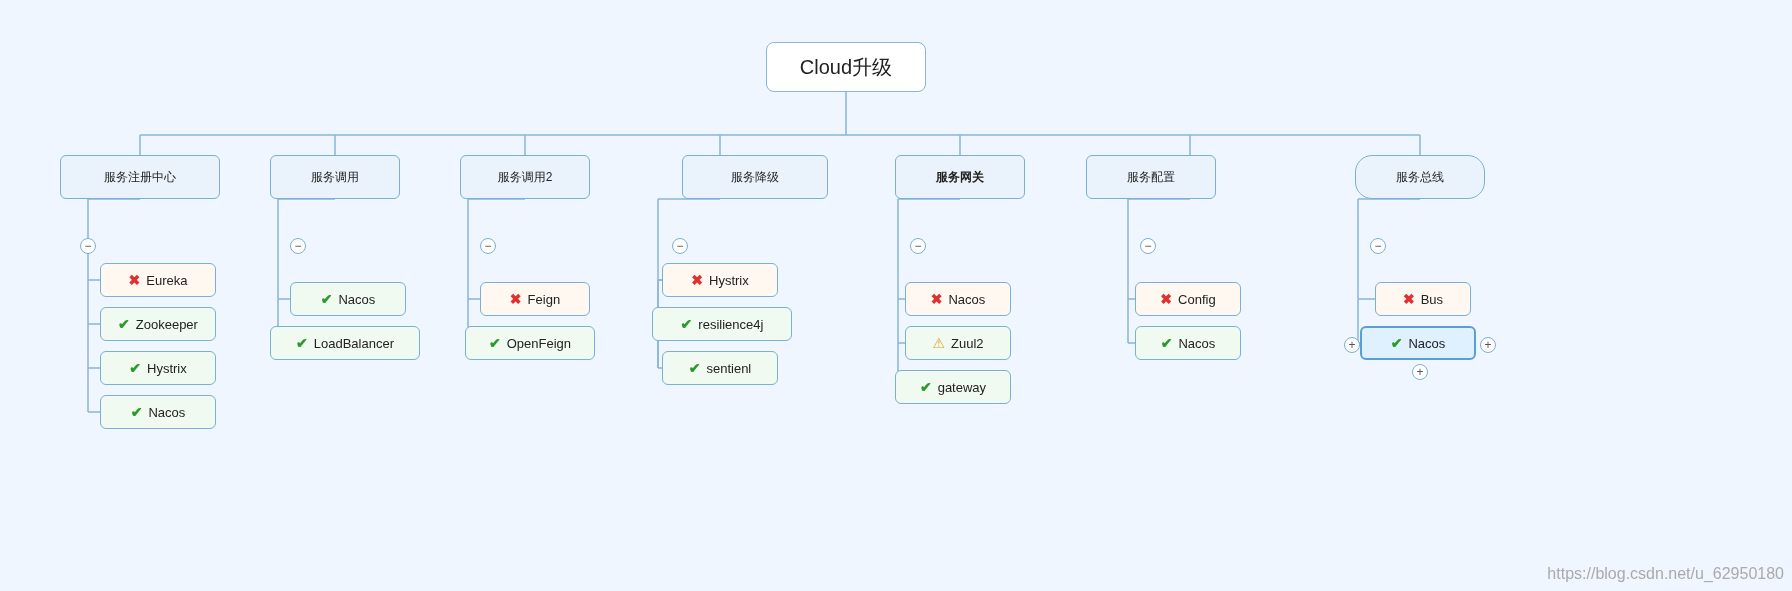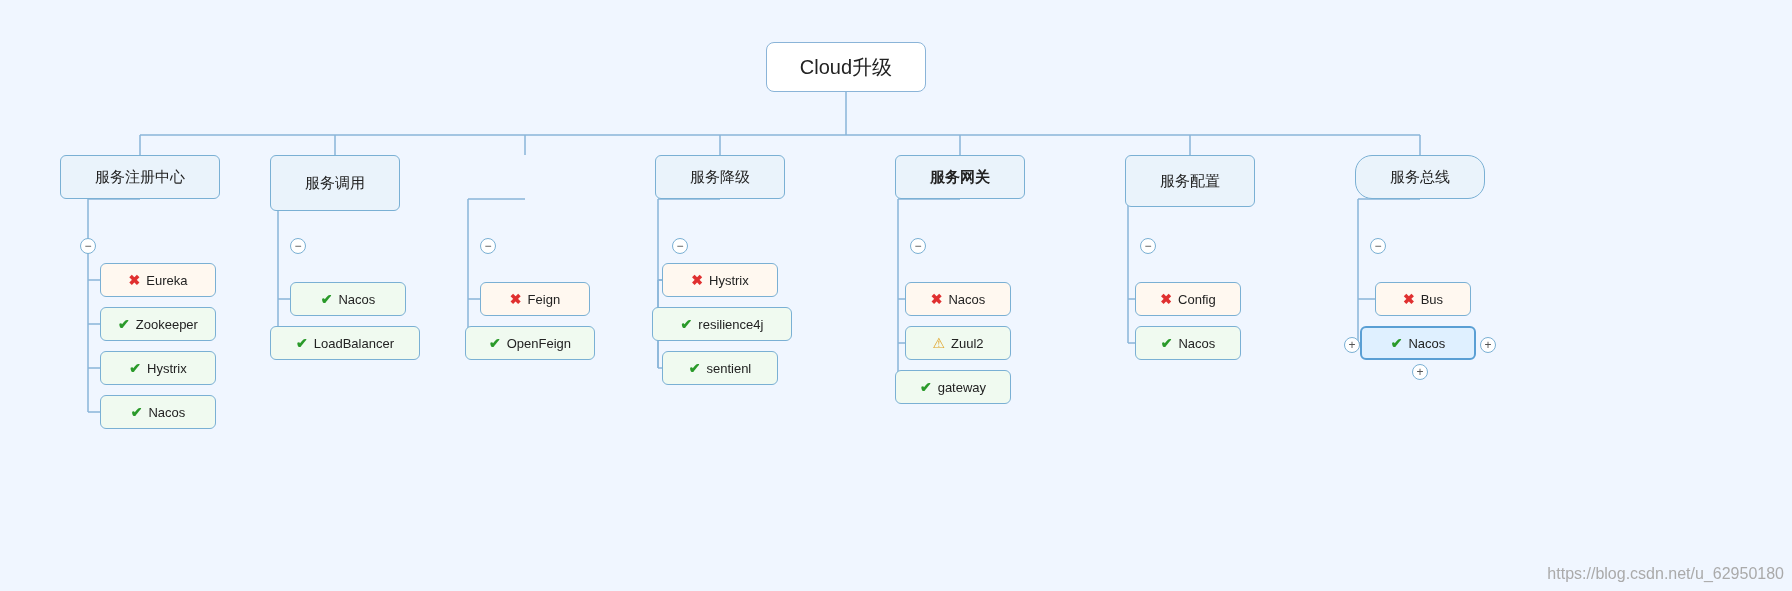--- a/index.html
+++ b/index.html
@@ -37,21 +37,21 @@
       z-index: 1;
       white-space: nowrap;
       padding: 6px 14px;
     }
     .node.root {
       font-size: 20px;
       padding: 18px 30px;
       border-radius: 8px;
     }
     .node.category {
-      font-size: 15px;
+      font-size: 12px;
       padding: 1px 18px;
       background: #eaf3fb;
       border-color: #7ab0d4;
     }
     .node.leaf {
       font-size: 13px;
       padding: 5px 12px;
       background: #f0faf0;
       border-color: #7ab0d4;
       border-radius: 6px;
@@ -174,30 +174,33 @@
     <line x1="1420" y1="199" x2="1358" y2="199" stroke="#8ab4d8" stroke-width="1.5"></line>
   </svg>
 
   <div class="node root" style="left:766px; top:42px; width:160px; height:50px;">
     <span>Cloud升级</span>
   </div>
 
   <div class="node category" style="left:60px; top:155px; width:160px; height:44px;">
     <span>服务注册中心</span>
   </div>
-  <div class="node category" style="left:270px; top:155px; width:130px; height:56px;">
+  <div class="node category" style="left:270px; top:155px; width:130px; height:44px;">
     <span>服务调用</span>
   </div>
-  <div class="node category" style="left:655px; top:155px; width:130px; height:44px;align-items:center;">
+  <div class="node category" style="left:460px; top:155px; width:130px; height:44px;">
+    <span>服务调用2</span>
+  </div>
+  <div class="node category" style="left:682px; top:155px; width:146px; height:44px;align-items:center;">
     <span>服务降级</span>
   </div>
   <div class="node category" style="left:895px; top:155px; width:130px; height:44px;font-weight:bold;">
     <span>服务网关</span>
   </div>
-  <div class="node category" style="left:1125px; top:155px; width:130px; height:52px;">
+  <div class="node category" style="left:1086px; top:155px; width:130px; height:44px;">
     <span>服务配置</span>
   </div>
   <div class="node category" style="left:1355px; top:155px; width:130px; height:44px;border-radius:17px;">
     <span>服务总线</span>
   </div>
 
   <div class="minus-circle" style="left:80px; top:238px;">−</div>
   <div class="minus-circle" style="left:290px; top:238px;">−</div>
   <div class="minus-circle" style="left:480px; top:238px;">−</div>
   <div class="minus-circle" style="left:672px; top:238px;">−</div>

